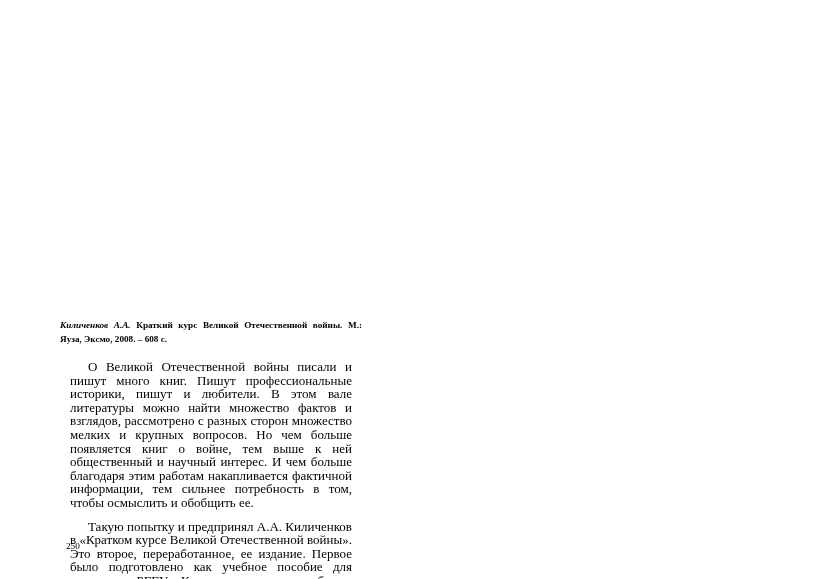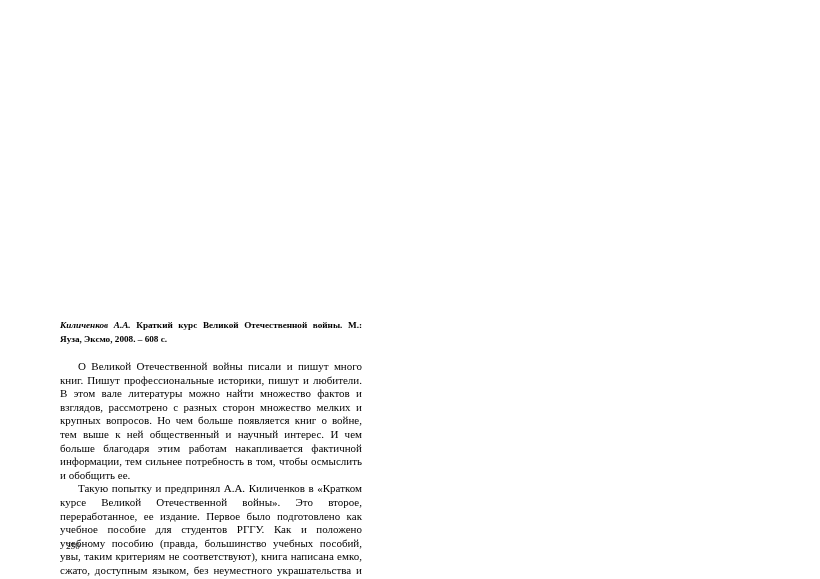--- a/index.html
+++ b/index.html
@@ -34,25 +34,25 @@
     line-height: 14px;
     text-align: justify;
     font-weight: bold;
     margin: 0 0 14px 0;
   }
   .heading-block .author {
     font-style: italic;
     font-weight: bold;
   }
   .body-par {
-    font-size: 11px;
+    font-size: 13px;
     line-height: 13.6px;
     text-align: justify;
     text-indent: 18px;
-    margin: 0;
+    margin: 10px;
     hyphens: manual;
   }
   .page-number {
     position: absolute;
     left: 54px;
     top: 540px;
     font-size: 9.2px;
     line-height: 12px;
     margin-left: 12px;
   }

